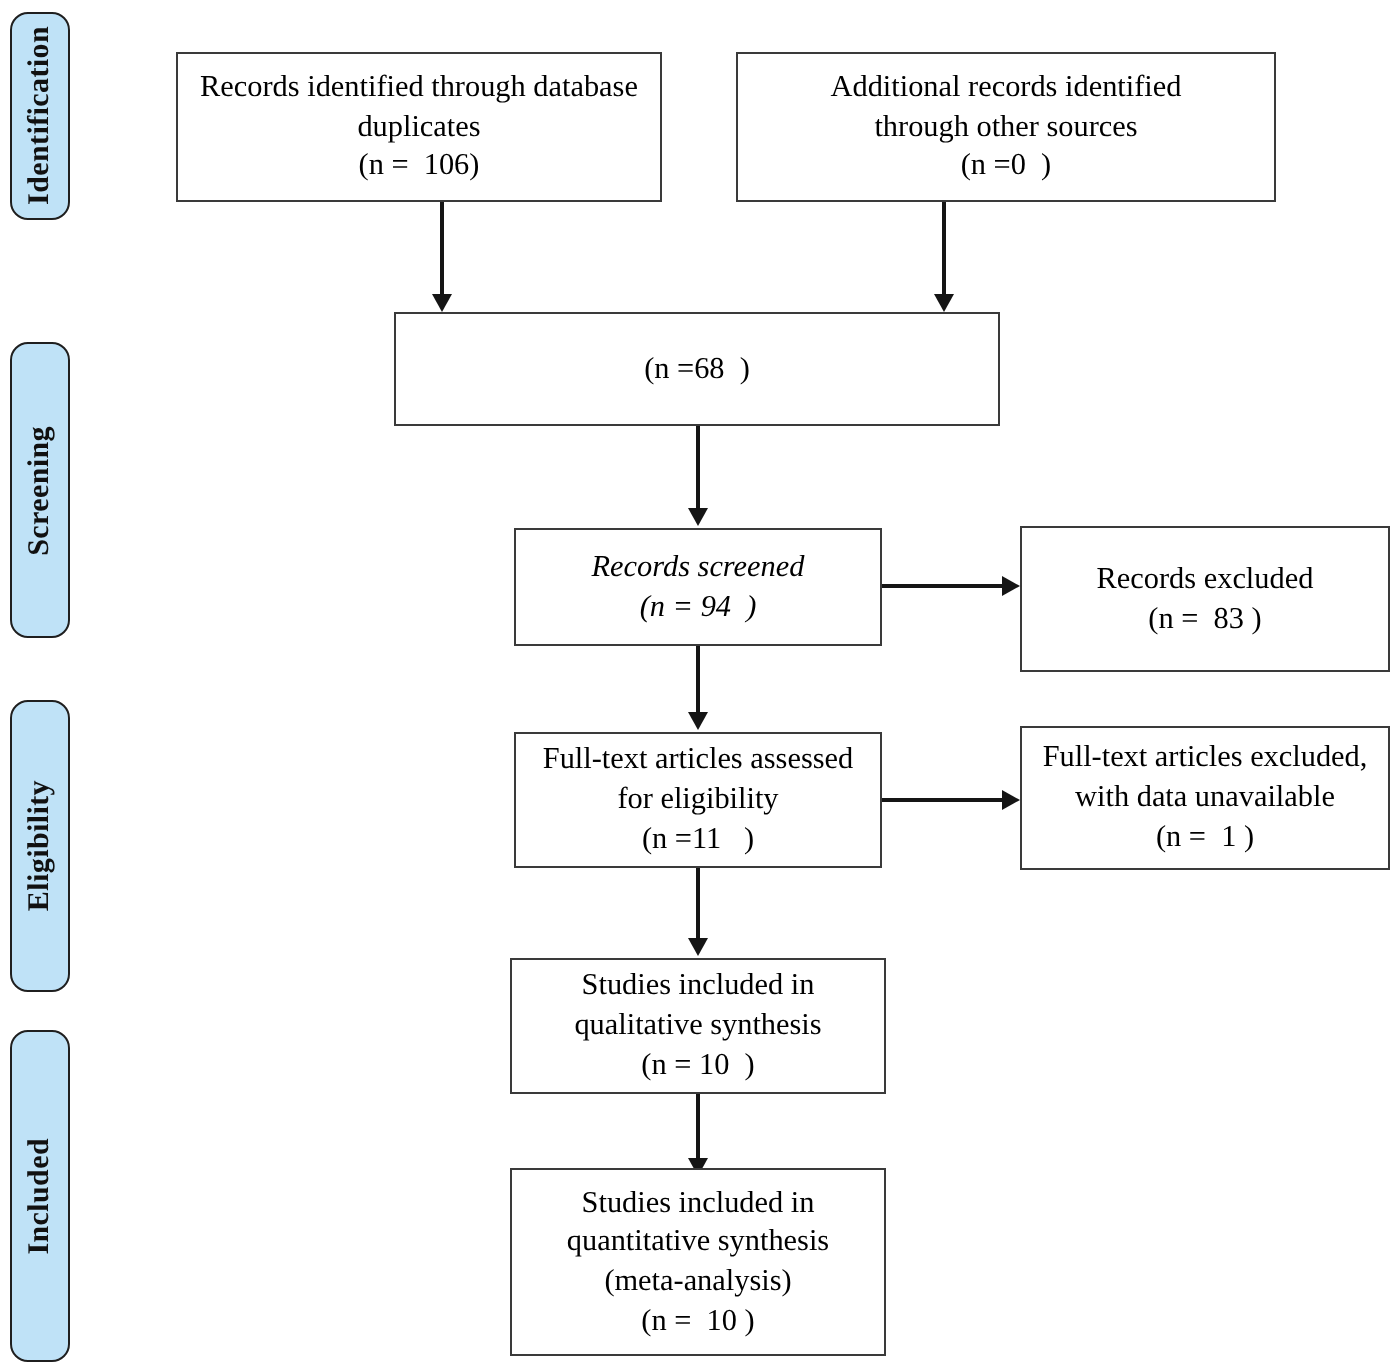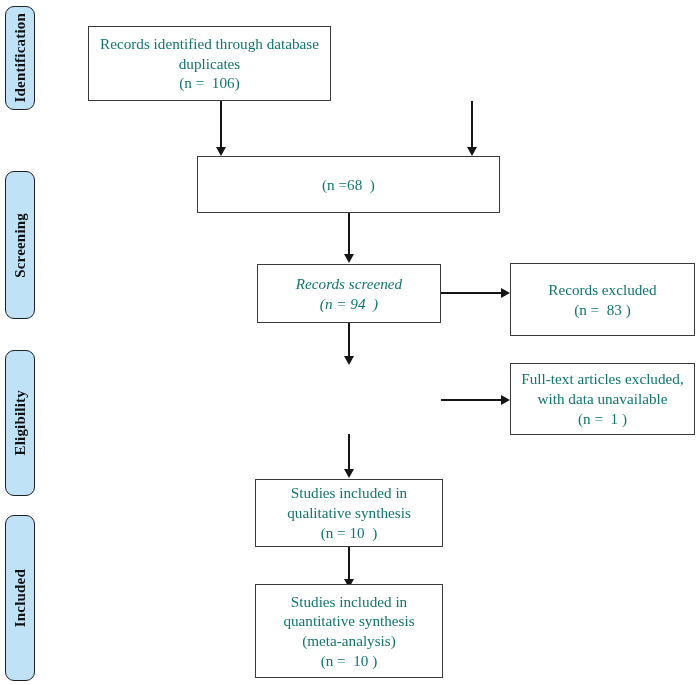--- a/index.html
+++ b/index.html
@@ -47,21 +47,21 @@
     display: flex;
     flex-direction: column;
     align-items: center;
     justify-content: center;
     text-align: center;
     padding: 2px 6px;
   }
   .flow-box .line {
     font-size: 15.2px;
     line-height: 1.30;
-    color: #0f766e;
+    color: #000000;
     white-space: pre;
   }
   
   .conn {
     position: absolute;
   }
   .conn .vline {
     position: absolute;
     width: 2px;
     background: #151515;
@@ -112,20 +112,25 @@
   <div class="stage-pill" style="top:515px; height:166px;">
     <span class="stage-label">Included</span>
   </div>
 
   <div class="flow-box" style="left:88px; top:26px; width:243px; height:75px;">
     <div class="line">Records identified through database</div>
     <div class="line">duplicates</div>
     <div class="line">(n =  106)</div>
   </div>
 
+  <div class="flow-box" style="left:368px; top:26px; width:270px; height:75px;">
+    <div class="line">Additional records identified</div>
+    <div class="line">through other sources</div>
+    <div class="line">(n =0  )</div>
+  </div>
 
   <div class="conn" style="left:220px; top:101px; width:2px; height:55px;">
     <div class="vline" style="height:47px;"></div>
     <div class="arrow-down" style="left:-4.5px; top:46px;"></div>
   </div>
 
   <div class="conn" style="left:471px; top:101px; width:2px; height:55px;">
     <div class="vline" style="height:47px;"></div>
     <div class="arrow-down" style="left:-4.5px; top:46px;"></div>
   </div>
@@ -152,20 +157,25 @@
   <div class="conn" style="left:441px; top:292px; width:70px; height:2px;">
     <div class="hline" style="width:61px;"></div>
     <div class="arrow-right" style="left:60px; top:-4.5px;"></div>
   </div>
 
   <div class="conn" style="left:348px; top:323px; width:2px; height:43px;">
     <div class="vline" style="height:34px;"></div>
     <div class="arrow-down" style="left:-4.5px; top:33px;"></div>
   </div>
 
+  <div class="flow-box" style="left:257px; top:366px; width:184px; height:68px;">
+    <div class="line">Full-text articles assessed</div>
+    <div class="line">for eligibility</div>
+    <div class="line">(n =11   )</div>
+  </div>
 
   <div class="flow-box" style="left:510px; top:363px; width:185px; height:72px;">
     <div class="line">Full-text articles excluded,</div>
     <div class="line">with data unavailable</div>
     <div class="line">(n =  1 )</div>
   </div>
 
   <div class="conn" style="left:441px; top:399px; width:70px; height:2px;">
     <div class="hline" style="width:61px;"></div>
     <div class="arrow-right" style="left:60px; top:-4.5px;"></div>

